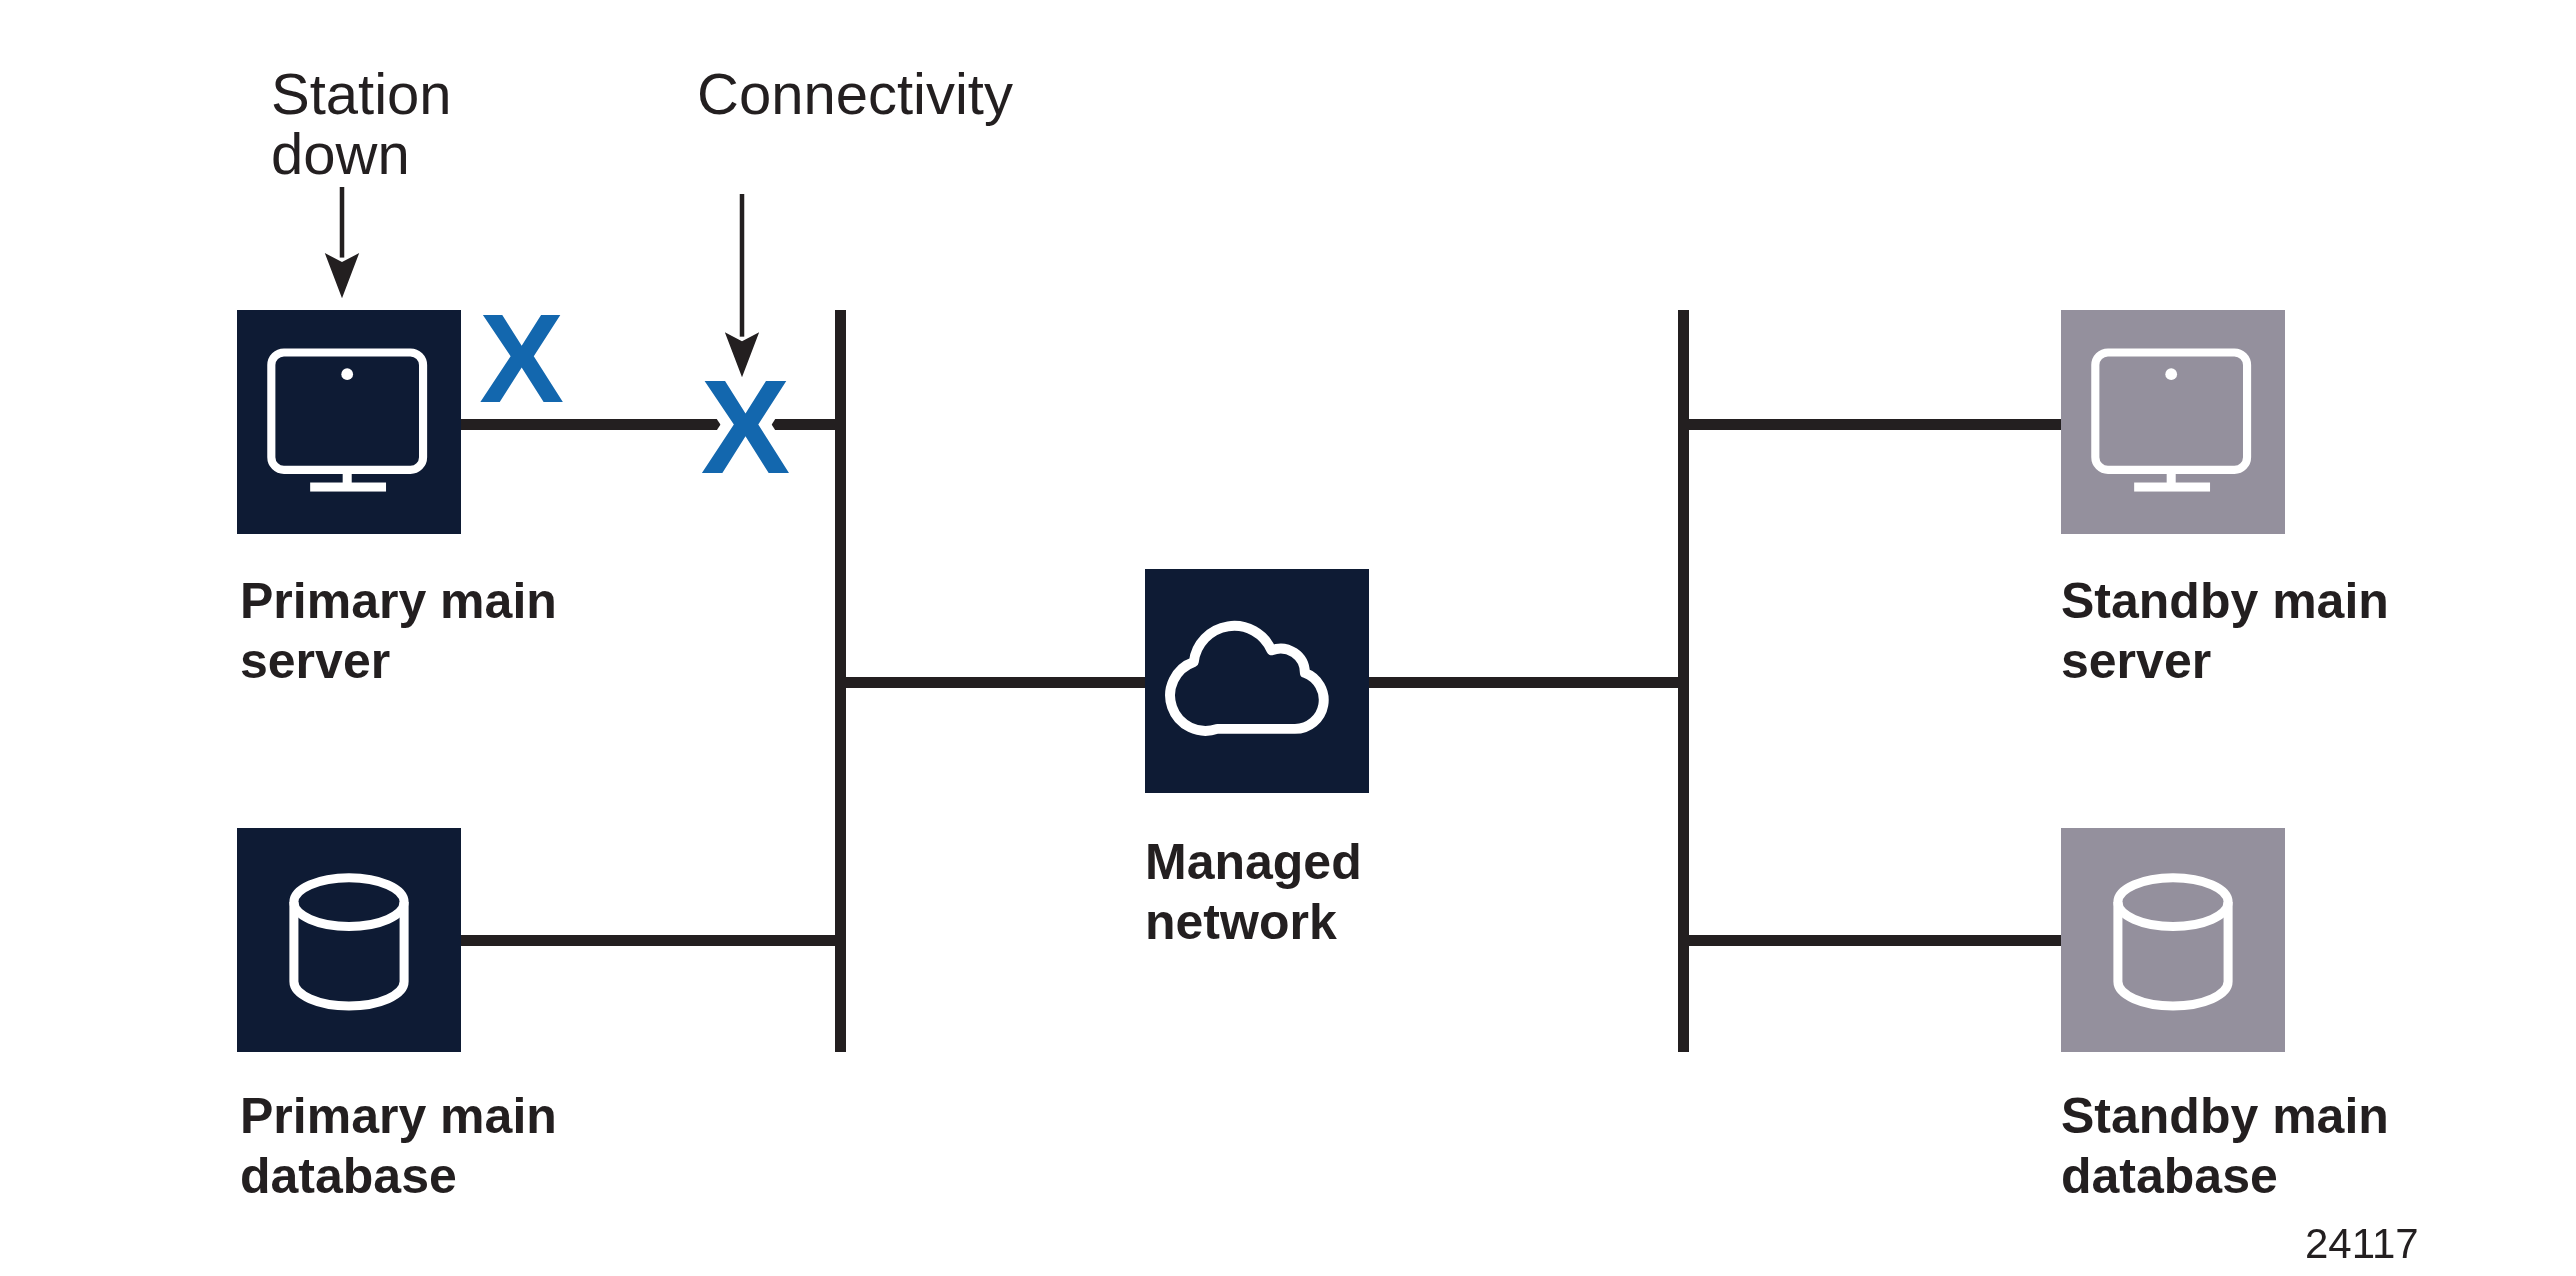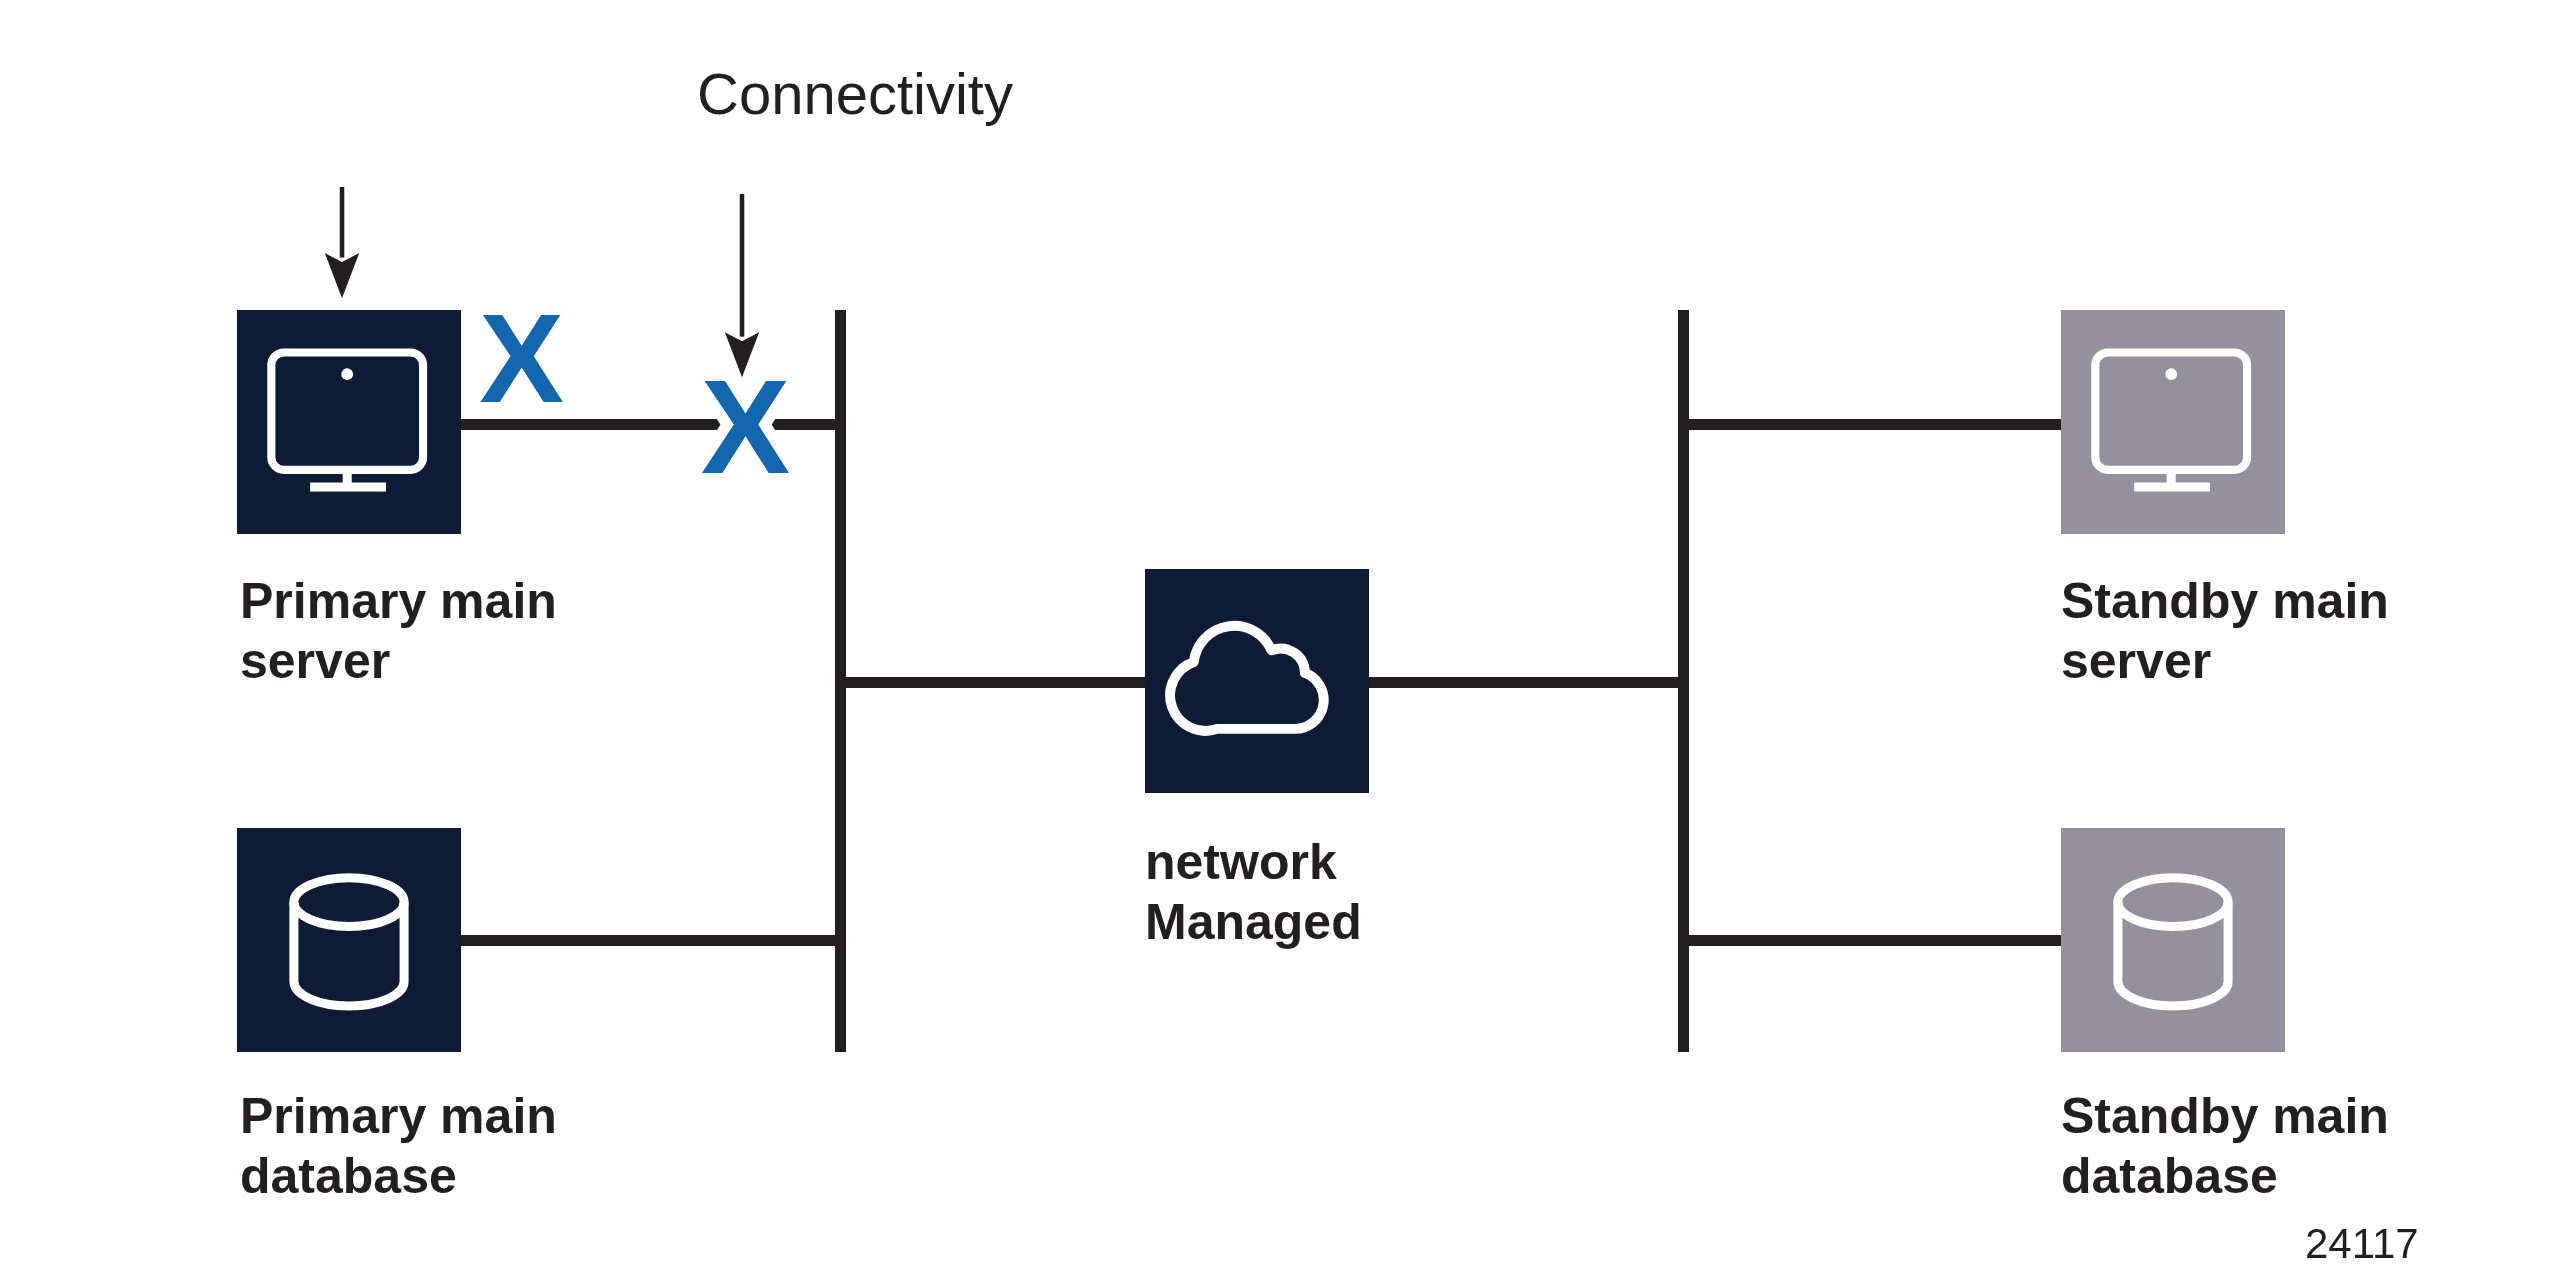--- a/index.html
+++ b/index.html
@@ -116,22 +116,22 @@
   </div>
 
   <div class="square sq-navy" style="left:1145px; top:569px;">
     <span>
       <svg viewBox="0 0 248 248">
         <path d="M 80 177 h 86 a 32 32 0 0 0 11 -62 a 27 27 0 0 0 -37 -25 a 45 45 0 0 0 -86 13 a 35 35 0 0 0 26 74 z" fill="none" stroke="#ffffff" stroke-width="11" stroke-linejoin="round"></path>
       </svg>
     </span>
   </div>
   <div class="label" style="left:1145px; top:832px;">
+    <div>Managed</div>
     <div>network</div>
-    <div>Managed</div>
   </div>
 
   <div class="square sq-gray" style="left:2061px; top:310px;">
     <span>
       <svg viewBox="0 0 248 248">
         <rect x="38" y="47" width="168" height="130" rx="14" fill="none" stroke="#ffffff" stroke-width="9"></rect>
         <circle cx="122" cy="71" r="6.5" fill="#ffffff"></circle>
         <rect x="117" y="177" width="10" height="16" fill="#ffffff"></rect>
         <rect x="81" y="191" width="84" height="10" fill="#ffffff"></rect>
       </svg>
@@ -148,20 +148,24 @@
         <ellipse cx="124" cy="82" rx="61" ry="27" fill="none" stroke="#ffffff" stroke-width="10"></ellipse>
         <path d="M 63 82 V 170 A 61 27 0 0 0 185 170 V 82" fill="none" stroke="#ffffff" stroke-width="10"></path>
       </svg>
     </span>
   </div>
   <div class="label" style="left:2061px; top:1086px;">
     <div>Standby main</div>
     <div>database</div>
   </div>
 
+  <div class="callout" style="left:271px; top:64px;">
+    <div>Station</div>
+    <div>down</div>
+  </div>
   <svg class="arrow" style="left:322px; top:187px;" width="40" height="114" viewBox="0 0 44 126">
     <rect x="19.5" y="0" width="5" height="78"></rect>
     <polygon points="3,73 22,123 41,73 22,83"></polygon>
   </svg>
 
   <div class="callout" style="left:697px; top:64px;">
     <div>Connectivity</div>
   </div>
   <svg class="arrow" style="left:722px; top:194px;" width="40" height="186" viewBox="0 0 44 206">
     <rect x="19.5" y="0" width="5" height="158"></rect>

